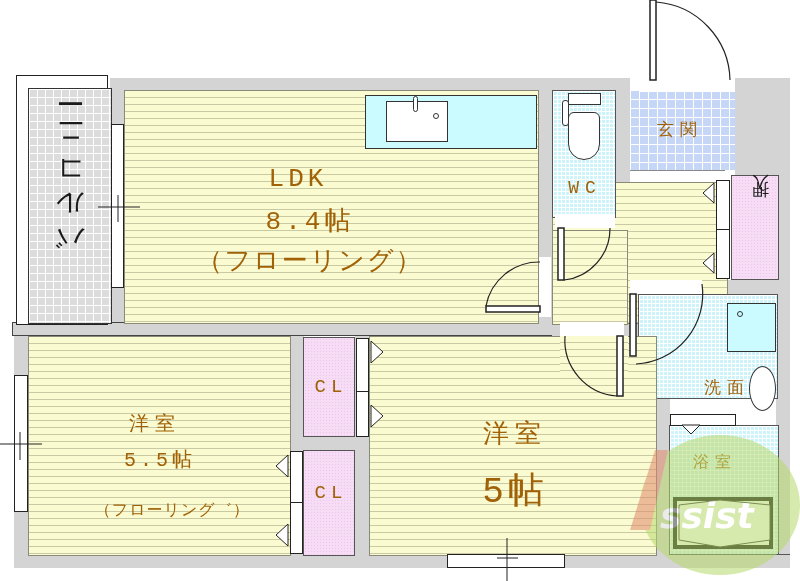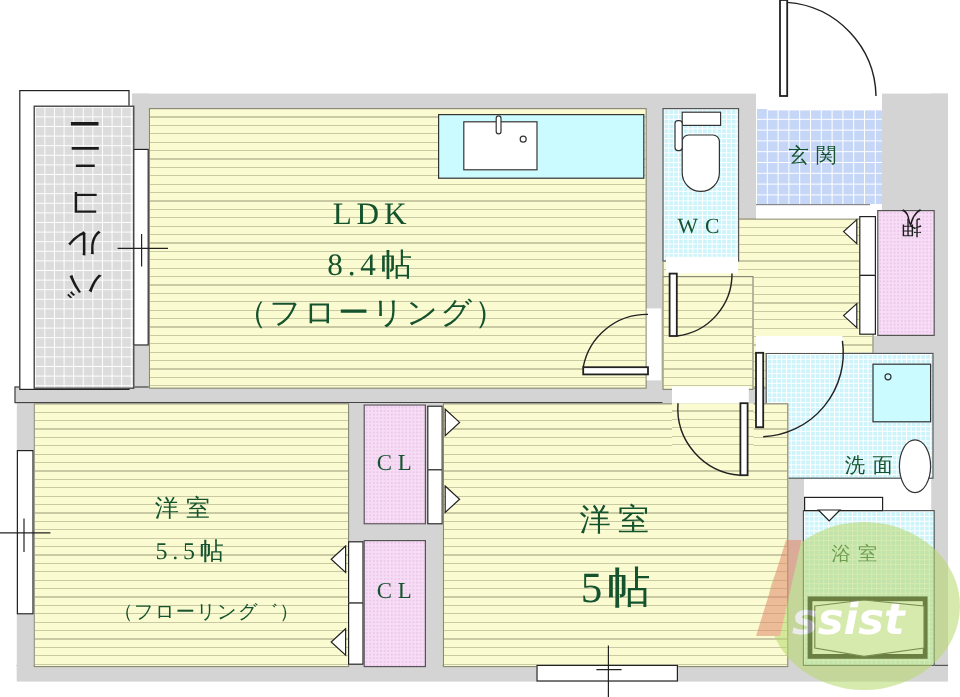--- a/index.html
+++ b/index.html
@@ -20,22 +20,22 @@
     background-image:linear-gradient(#ffffff 1px, transparent 1px), linear-gradient(90deg, #ffffff 1px, transparent 1px);
     background-size:9px 9px; }
   .tile-balcony { position:absolute; box-sizing:border-box;
     background-color:#dcdcdc;
     background-image:linear-gradient(#ffffff 1px, transparent 1px), linear-gradient(90deg, #ffffff 1px, transparent 1px);
     background-size:8px 8px; border:1px solid #333; }
   .closet { position:absolute; box-sizing:border-box;
     background-color:#f6dcf4;
     background-image:radial-gradient(#eec6ec 1px, transparent 1px);
     background-size:3px 3px; border:1px solid #555; }
-  .label { position:absolute; color:#14532d; text-align:center; white-space:nowrap;
-    font-family:Liberation Serif, serif; letter-spacing:4px; }
+  .label { position:absolute; color:#a16207; text-align:center; white-space:nowrap;
+    font-family:Liberation Mono, monospace; letter-spacing:4px; }
   .vtext { position:absolute; writing-mode:vertical-rl; color:#1a1a1a;
     font-family:"DejaVu Sans", sans-serif; letter-spacing:6px; }
   .window { position:absolute; background:#fff; border:1px solid #222; box-sizing:border-box; }
   .door-leaf { position:absolute; background:#fff; border:1.5px solid #222; box-sizing:border-box; }
   .opening { position:absolute; background:#ffffff; }
   svg { position:absolute; left:0; top:0; }
 </style>
 </head>
 <body>
 
@@ -59,21 +59,21 @@
 
 <div class="abs" style="left:16px;top:75px;width:92px;height:250px;border:1px solid #222;background:#fff;"></div>
 <div class="tile-balcony" style="left:28px;top:88px;width:84px;height:236px;"></div>
 <div class="vtext" style="left:52px;top:112px;font-size:28px;transform:rotate(180deg);">バルコニー</div>
 
 <div class="floor" style="left:124px;top:90px;width:415px;height:234px;"></div>
 <div class="abs" style="left:365px;top:95px;width:172px;height:54px;background:#ccfbff;border:1.5px solid #333;"></div>
 <div class="abs" style="left:386px;top:101px;width:62px;height:41px;background:#fff;border:1.5px solid #333;"></div>
 <div class="abs" style="left:413px;top:96px;width:5px;height:16px;background:#fff;border:1.5px solid #333;border-radius:3px;"></div>
 <div class="abs" style="left:433px;top:113px;width:6px;height:6px;background:#fff;border:1.5px solid #333;border-radius:50%;"></div>
-<div class="label" style="left:230px;top:164px;width:160px;font-size:26px;">LDK</div>
+<div class="label" style="left:218px;top:164px;width:160px;font-size:26px;">LDK</div>
 <div class="label" style="left:220px;top:203px;width:180px;font-size:26px;">8.4帖</div>
 <div class="label" style="left:170px;top:243px;width:280px;font-size:26px;letter-spacing:2px;">（フローリング）</div>
 
 <div class="window" style="left:111px;top:124px;width:13px;height:164px;"></div>
 
 <div class="floor" style="left:552px;top:182px;width:176px;height:142px;"></div>
 <div class="floor" style="left:552px;top:230px;width:76px;height:95px;"></div>
 
 <div class="tile-blue" style="left:552px;top:90px;width:64px;height:128px;"></div>
 <div class="abs" style="left:568px;top:93px;width:33px;height:12px;background:#fff;border:1.5px solid #333;"></div>

